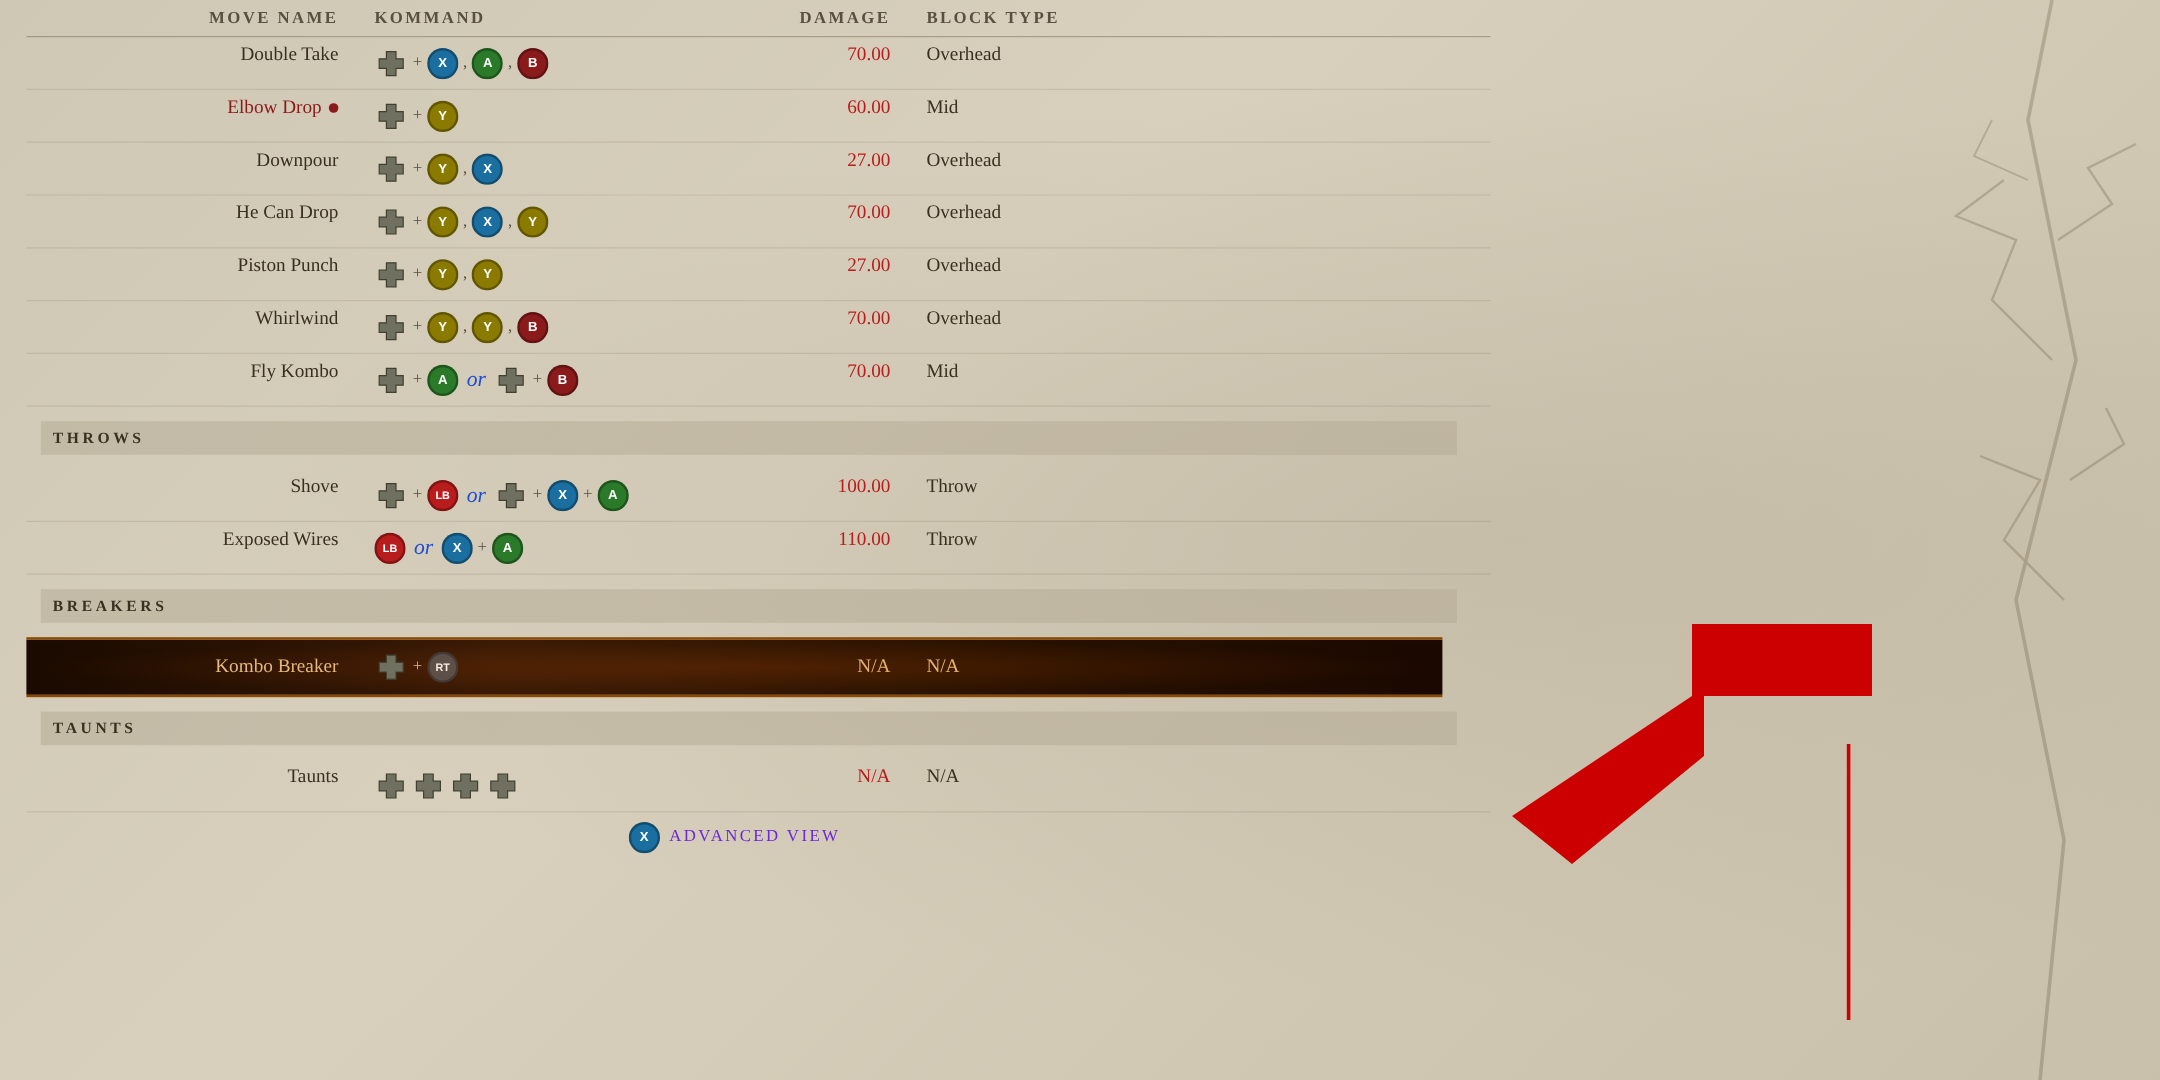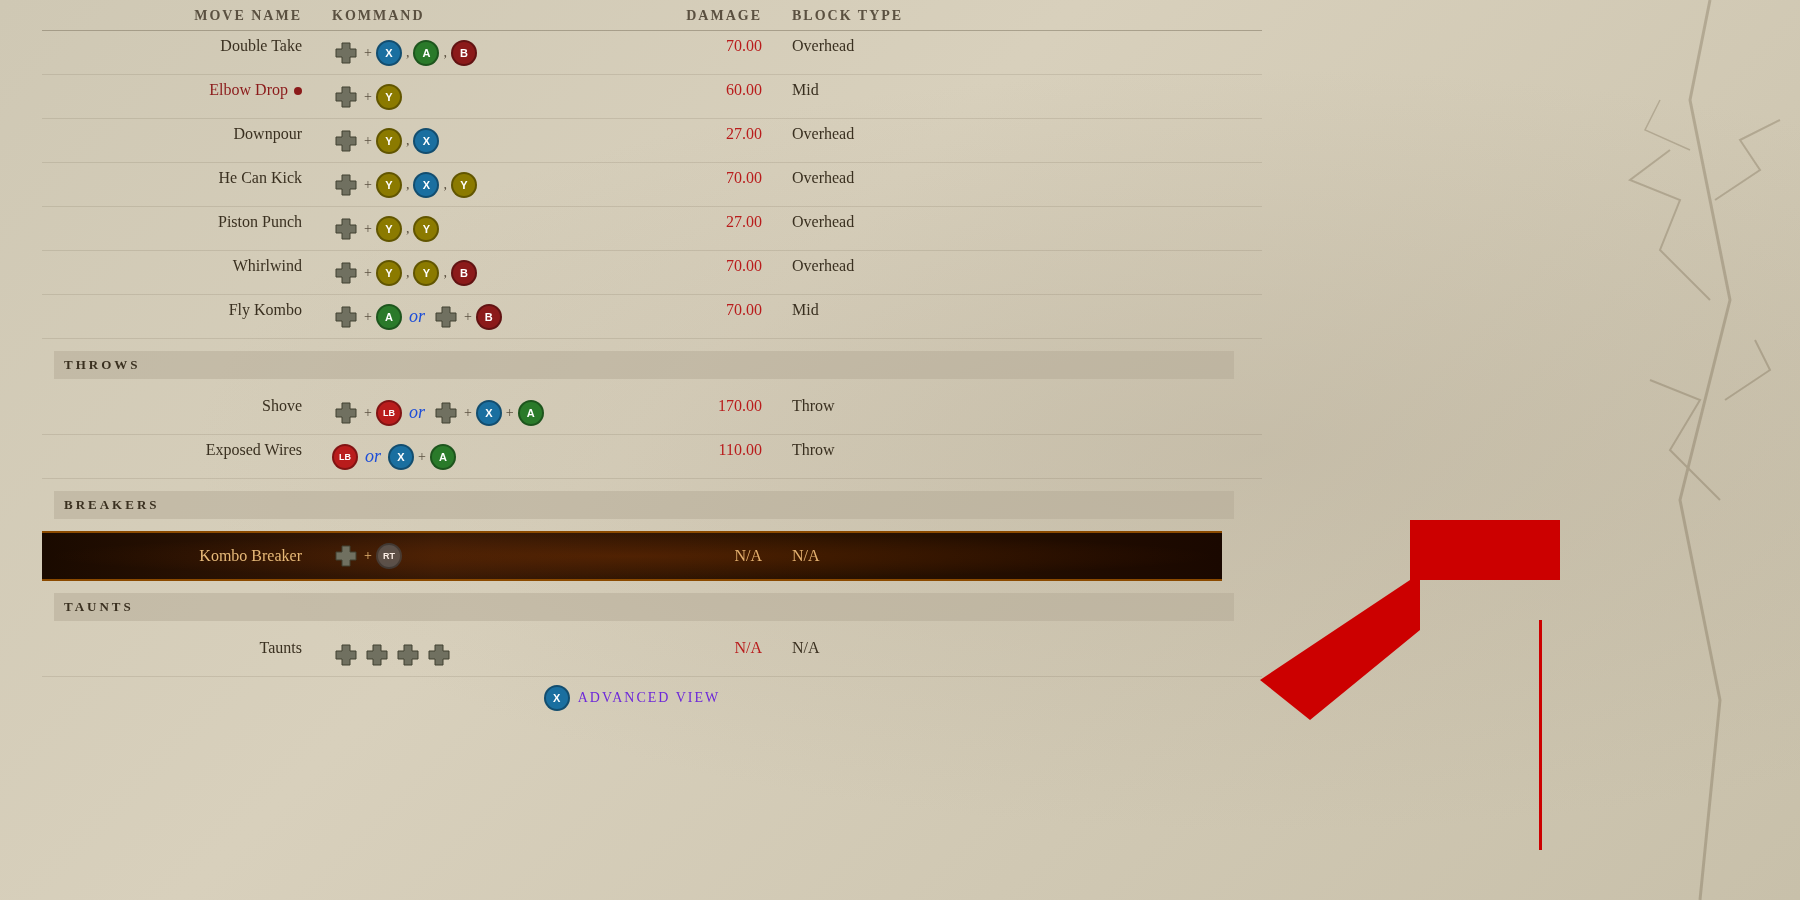--- a/index.html
+++ b/index.html
@@ -26,21 +26,21 @@
       position: absolute;
       right: 0;
       top: 0;
       width: 300px;
       height: 900px;
       opacity: 0.25;
     }
 
     .content-area {
       position: absolute;
-      left: 42px;
+      left: 22px;
       top: 0;
       width: 1220px;
       height: 900px;
     }
 
     
     .header-row {
       display: flex;
       align-items: center;
       padding: 8px 0 6px 0;
@@ -351,21 +351,21 @@
           </span>
           <span class="plus-sign">+</span>
           <span class="btn-icon btn-y">Y</span>
           <span class="comma-sign">,</span>
           <span class="btn-icon btn-x">X</span>
         </div>
         <div class="damage-cell">27.00</div>
         <div class="block-cell">Overhead</div>
       </div>
       <div class="move-row">
-        <div class="move-name-cell">He Can Kick</div>
+        <div class="move-name-cell">He Can Drop</div>
         <div class="command-cell">
           <span class="dpad-icon">
             <svg width="28" height="28" viewBox="0 0 28 28">
               <path d="M10,4 L18,4 L18,10 L24,10 L24,18 L18,18 L18,24 L10,24 L10,18 L4,18 L4,10 L10,10 Z" fill="#707060" stroke="#404030" stroke-width="1"></path>
             </svg>
           </span>
           <span class="plus-sign">+</span>
           <span class="btn-icon btn-y">Y</span>
           <span class="comma-sign">,</span>
           <span class="btn-icon btn-x">X</span>
@@ -452,21 +452,21 @@
           <span class="dpad-icon">
             <svg width="28" height="28" viewBox="0 0 28 28">
               <path d="M10,4 L18,4 L18,10 L24,10 L24,18 L18,18 L18,24 L10,24 L10,18 L4,18 L4,10 L10,10 Z" fill="#707060" stroke="#404030" stroke-width="1"></path>
             </svg>
           </span>
           <span class="plus-sign">+</span>
           <span class="btn-icon btn-x">X</span>
           <span class="plus-sign">+</span>
           <span class="btn-icon btn-a">A</span>
         </div>
-        <div class="damage-cell">170.00</div>
+        <div class="damage-cell">100.00</div>
         <div class="block-cell">Throw</div>
       </div>
       <div class="move-row">
         <div class="move-name-cell">Exposed Wires</div>
         <div class="command-cell">
           <span class="btn-icon btn-lb">LB</span>
           <span class="or-text">or</span>
           <span class="btn-icon btn-x">X</span>
           <span class="plus-sign">+</span>
           <span class="btn-icon btn-a">A</span>

